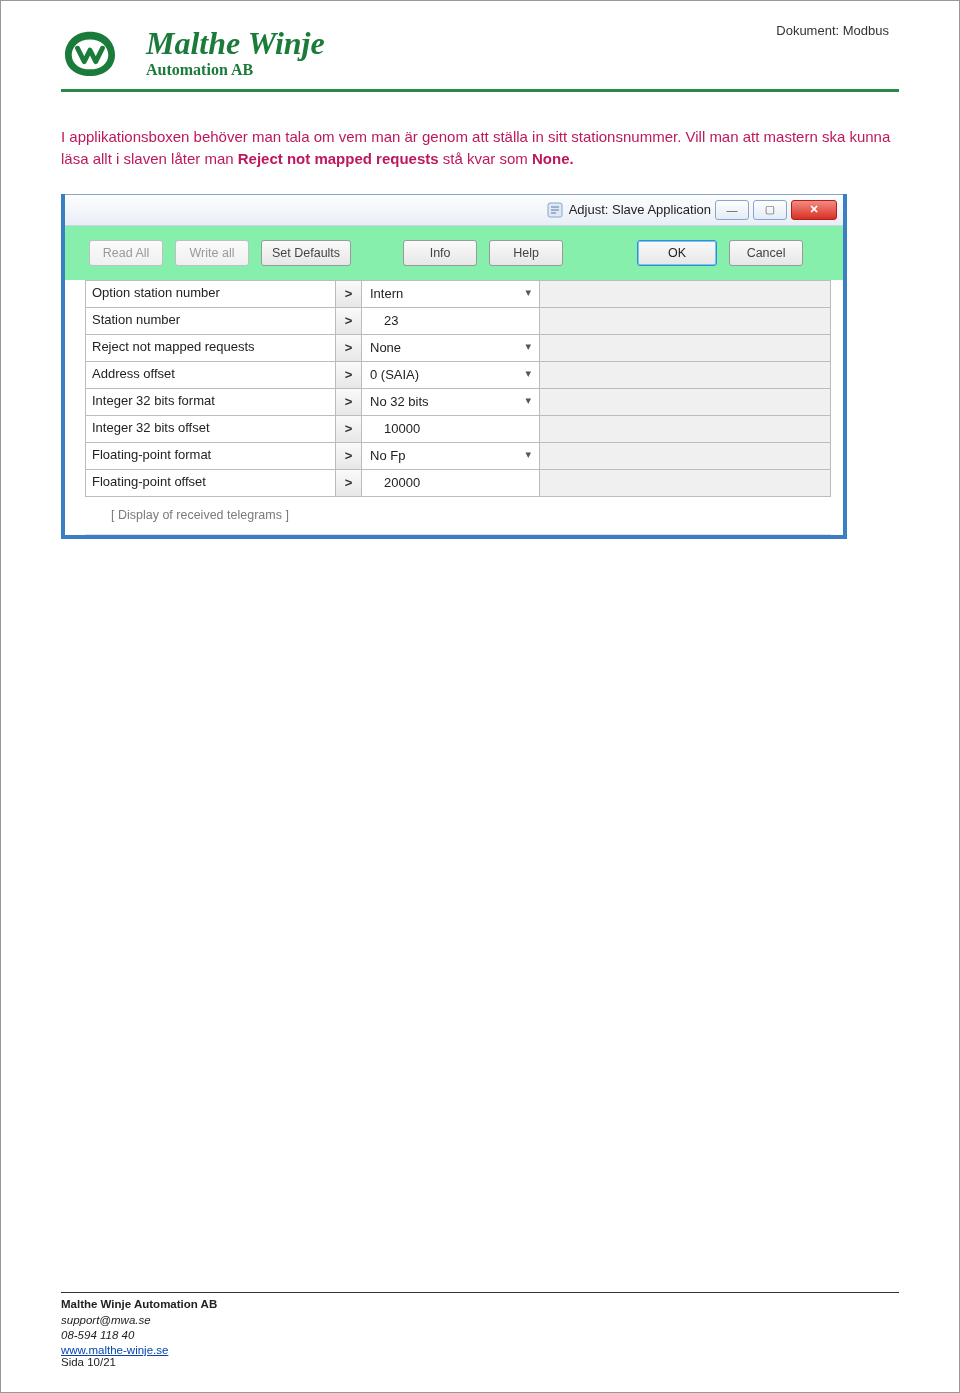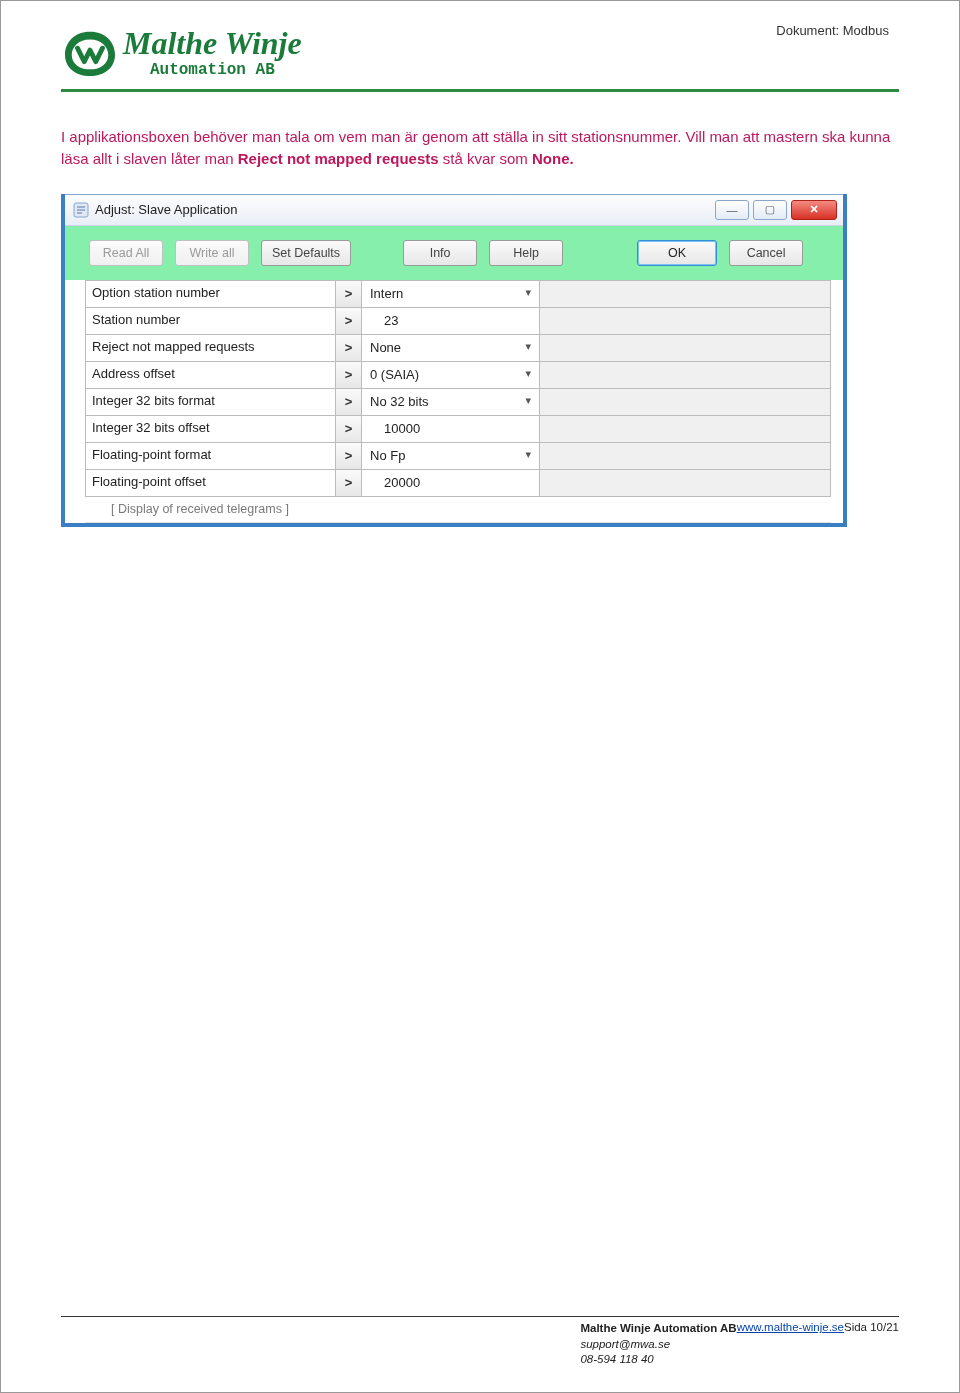--- a/index.html
+++ b/index.html
@@ -17,43 +17,43 @@
   .doc-header {
     position: absolute;
     top: 22px;
     right: 70px;
     font-size: 13px;
     color: #333;
   }
   .logo-row {
     display: flex;
     align-items: center;
-    gap: 4px;
+    gap: 27px;
     margin-top: 4px;
     margin-bottom: 10px;
   }
   .logo-mark {
     width: 58px; height: 50px;
     display: flex; align-items: center; justify-content: center;
   }
   .logo-text { display:flex; flex-direction:column; }
   .logo-main {
     font-family: Georgia, 'Times New Roman', serif;
     font-size: 32px;
     font-weight: 600;
     color: #1b7b3a;
     line-height: 1;
     font-style: italic;
   }
   .logo-sub {
-    font-family: Liberation Mono, monospace;
+    font-family: Liberation Serif, serif;
     font-size: 16px;
     font-weight: 700;
     color: #1b7b3a;
-    text-align: center;
+    text-align: left;
     margin-top:2px;
   }
   .hr1 { border: none; border-top: 3px solid #2a8a44; margin-top: 8px;}
   .body-text {
     margin-top: 34px;
     font-size: 15px;
     line-height: 1.45;
     color: #be185d;
   }
   .body-text b { font-weight: 700; }
@@ -63,21 +63,21 @@
     border: 4px solid #3a7ec4;
     border-top: none;
     background: #fff;
     width: 786px;
     position: relative;
   }
   .titlebar {
     background: linear-gradient(#fdfdfd,#e9eef7);
     border-bottom: 1px solid #c9d3e4;
     height: 32px;
-    display:flex; align-items:center; justify-content:space-between;
+    display:flex; align-items:center; justify-content:flex-end;
     padding: 0 6px 0 8px;
     font-size: 13px;
     color:#222;
     border-top: 1px solid #8aa5cc;
   }
   .titlebar-left { display:flex; align-items:center; gap:6px; }
   .app-icon { width:16px; height:16px; display:inline-block;}
   .winbtns { display:flex; gap:0; }
   .winbtn {
     width: 34px; height: 20px;
@@ -152,38 +152,39 @@
     background:#fff;
   }
   .gcell-val.hasdd::after {
     content:"▾";
     position:absolute; right:8px; top:5px;
     font-size:11px; color:#555;
   }
   .gcell-val.num { justify-content:flex-start; padding-left:22px; }
   .gcell-rest { flex:1; background:#f0f0f0; border-right:1px solid #bcbcbc;}
   .cutline {
-    height:26px;
+    height:38px;
     display:flex; align-items:center;
     padding-left:26px;
     font-size:12.5px; color:#7a7a7a;
     border-bottom:1px solid #e0e0e0;
     margin: 0 12px 0 20px;
     overflow:hidden;
   }
   
   .footer {
     position:absolute;
     left:60px; right:60px; bottom:24px;
   }
   .hr2 { border:none; border-top:1.5px solid #333; margin-bottom:4px;}
   .footer-row {
-    display:flex; justify-content:flex-end;
+    display:flex; justify-content:flex-start;
     font-size:11.5px;
     color:#222;
+    flex-direction:column;
   }
   .footer-left { line-height:1.35; }
   .footer-left .em { font-style:italic; }
   .footer-mid a { color:#0645ad; }
 </style>
 </head>
 <body>
 
 <div class="page-inner">
   <div class="doc-header">Dokument: Modbus</div>

